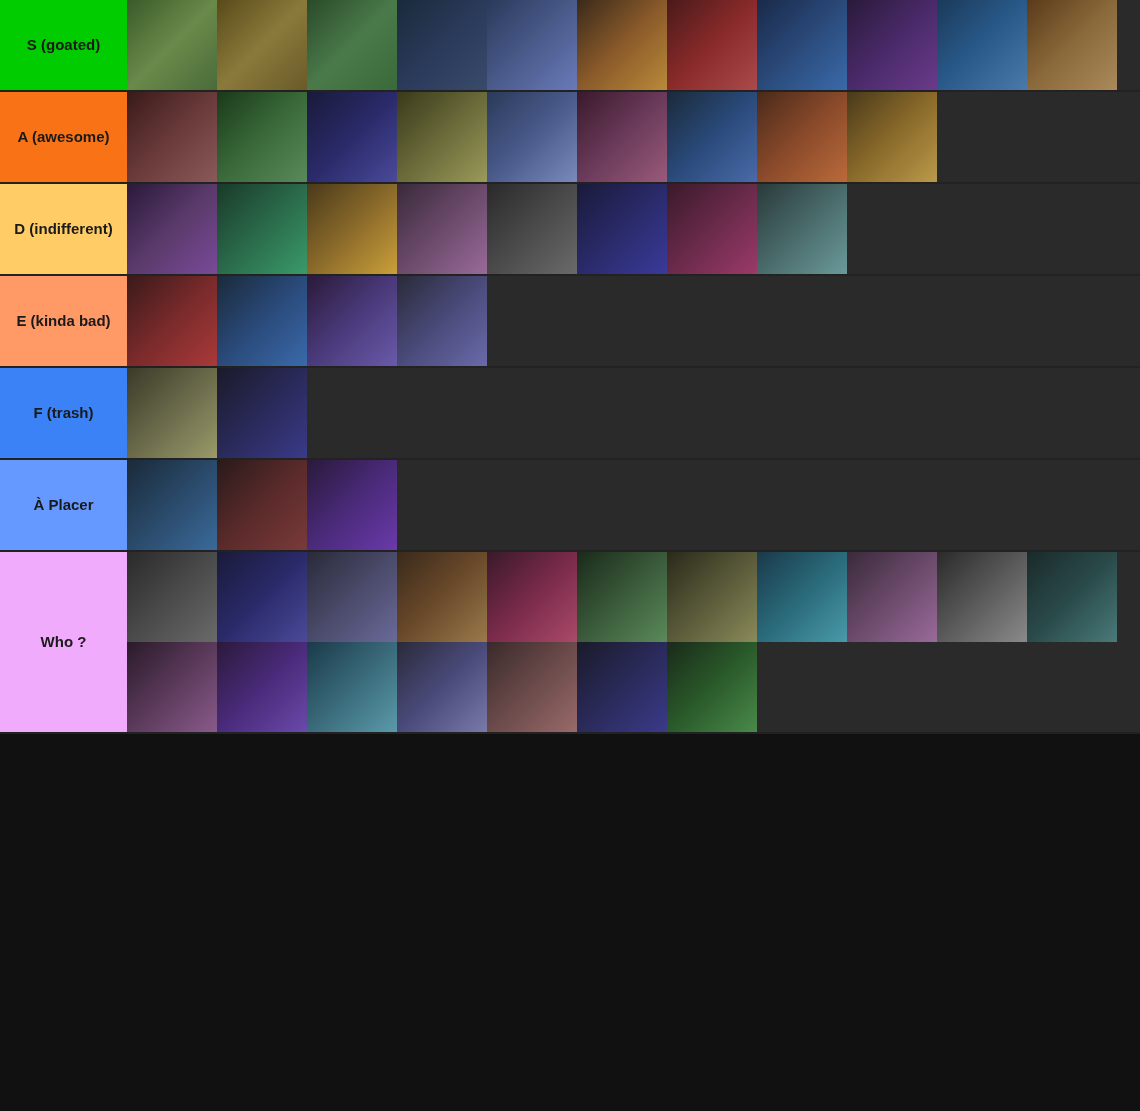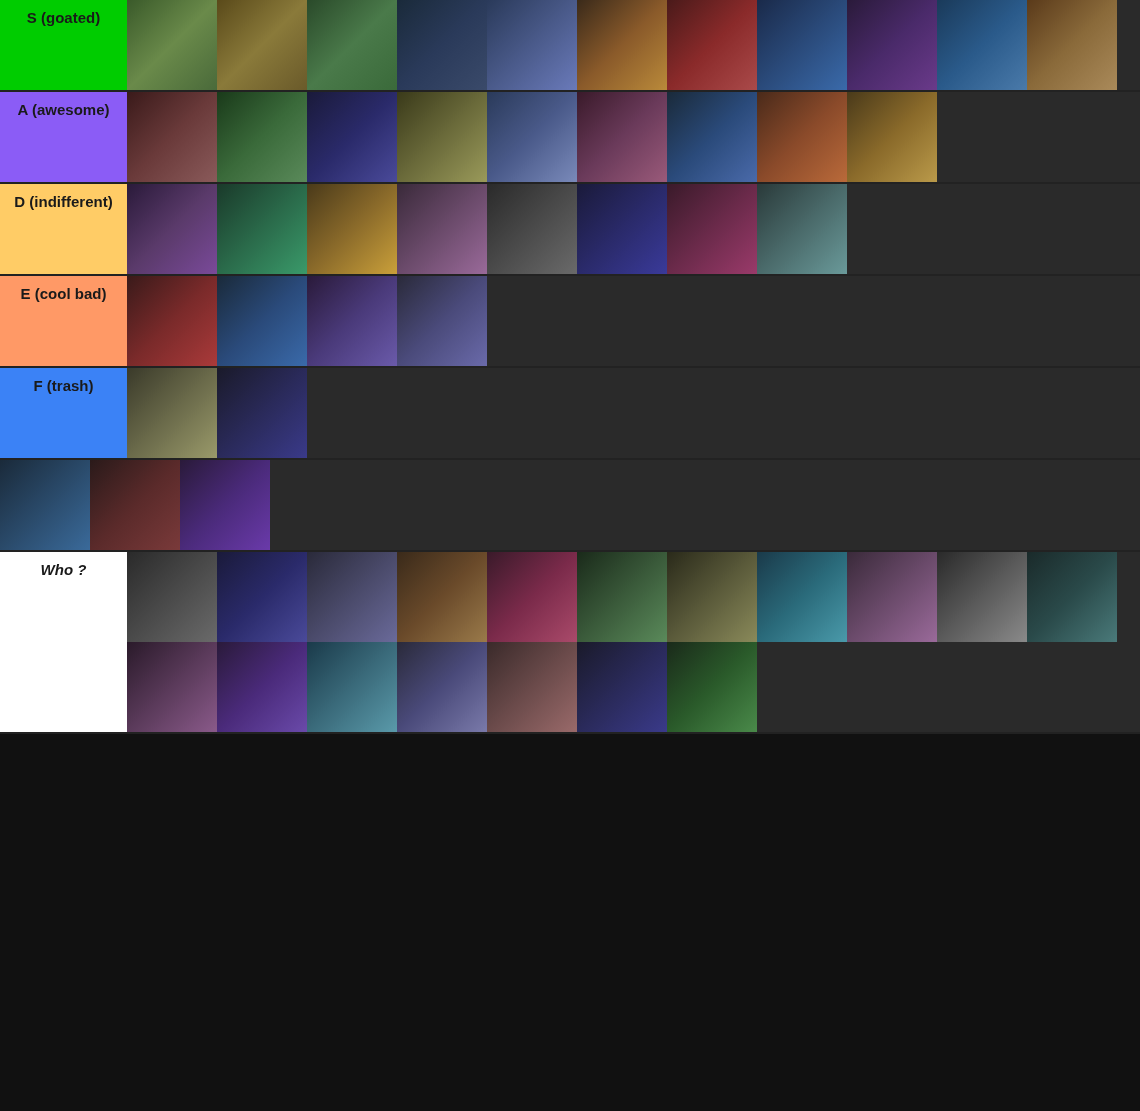--- a/index.html
+++ b/index.html
@@ -57,48 +57,48 @@
       display: flex;
       flex-direction: row;
       min-height: 90px;
       border-bottom: 2px solid #222;
     }
 
     .tier-label {
       width: 127px;
       min-width: 127px;
       display: flex;
-      align-items: flex-start;
+      align-items: center;
       justify-content: center;
       text-align: center;
       font-size: 15px;
       font-weight: bold;
       color: #1a1a1a;
       padding: 8px;
       line-height: 1.3;
     }
 
     .tier-items {
       display: flex;
       flex-wrap: wrap;
       flex: 1;
       background: #2a2a2a;
       align-content: flex-start;
     }
 
     
     .tier-s { background-color: #00cc00; }
-    .tier-a { background-color: #8b5cf6; }
+    .tier-a { background-color: #f97316; }
     .tier-b { background-color: #e6e600; }
     .tier-c { background-color: #cccccc; }
     .tier-d { background-color: #ffcc66; }
     .tier-e { background-color: #ff9966; }
     .tier-f { background-color: #3b82f6; }
     .tier-placer { background-color: #6699ff; }
-    .tier-who { background-color: #ffffff; font-style: italic; }
+    .tier-who { background-color: #f0abfc; }
 
     
     .img-sim {
       width: 90px;
       height: 90px;
       display: flex;
       align-items: flex-end;
       justify-content: center;
       font-size: 7px;
       color: rgba(255,255,255,0.5);
@@ -167,41 +167,44 @@
       <div class="img-sim" style="background: linear-gradient(135deg,#3a2a3a 0%,#6a4a6a 50%,#9a6a9a 100%);"></div>
       <div class="img-sim" style="background: linear-gradient(135deg,#2a2a2a 0%,#4a4a4a 50%,#6a6a6a 100%);"></div>
       <div class="img-sim" style="background: linear-gradient(135deg,#1a1a3a 0%,#2a2a6a 50%,#3a3a9a 100%);"></div>
       <div class="img-sim" style="background: linear-gradient(135deg,#3a1a2a 0%,#6a2a4a 50%,#9a3a6a 100%);"></div>
       <div class="img-sim" style="background: linear-gradient(135deg,#2a3a3a 0%,#4a6a6a 50%,#6a9a9a 100%);"></div>
     </div>
   </div>
 
   <div class="tier-row">
     <div class="tier-label tier-e">
-      <span>E (cool bad)</span>
+      <span>E (kinda bad)</span>
     </div>
     <div class="tier-items">
       <div class="img-sim" style="background: linear-gradient(135deg,#3a1a1a 0%,#7a2a2a 50%,#aa3a3a 100%);"></div>
       <div class="img-sim" style="background: linear-gradient(135deg,#1a2a3a 0%,#2a4a7a 50%,#3a6aaa 100%);"></div>
       <div class="img-sim" style="background: linear-gradient(135deg,#2a1a3a 0%,#4a3a7a 50%,#6a5aaa 100%);"></div>
       <div class="img-sim" style="background: linear-gradient(135deg,#2a2a3a 0%,#4a4a7a 50%,#6a6aaa 100%);"></div>
     </div>
   </div>
 
   <div class="tier-row">
     <div class="tier-label tier-f">
       <span>F (trash)</span>
     </div>
     <div class="tier-items">
       <div class="img-sim" style="background: linear-gradient(135deg,#3a3a2a 0%,#6a6a4a 50%,#9a9a6a 100%);"></div>
       <div class="img-sim" style="background: linear-gradient(135deg,#1a1a2a 0%,#2a2a5a 50%,#3a3a8a 100%);"></div>
     </div>
   </div>
 
   <div class="tier-row">
+    <div class="tier-label tier-placer">
+      <span>À Placer</span>
+    </div>
     <div class="tier-items">
       <div class="img-sim" style="background: linear-gradient(135deg,#1a2a3a 0%,#2a4a6a 50%,#3a6a9a 100%);"></div>
       <div class="img-sim" style="background: linear-gradient(135deg,#2a1a1a 0%,#5a2a2a 50%,#7a3a3a 100%);"></div>
       <div class="img-sim" style="background: linear-gradient(135deg,#2a1a3a 0%,#4a2a7a 50%,#6a3aaa 100%);"></div>
     </div>
   </div>
 
   <div class="tier-row" style="min-height: 180px;">
     <div class="tier-label tier-who">
       <span>Who ?</span>

